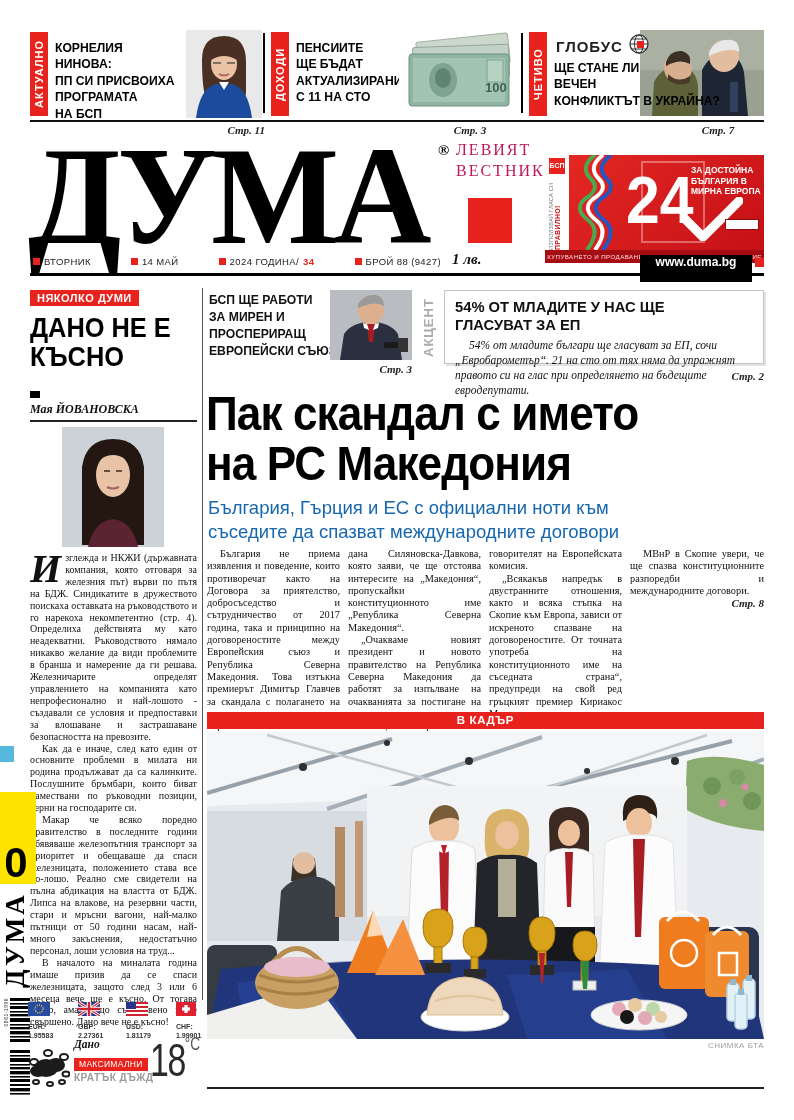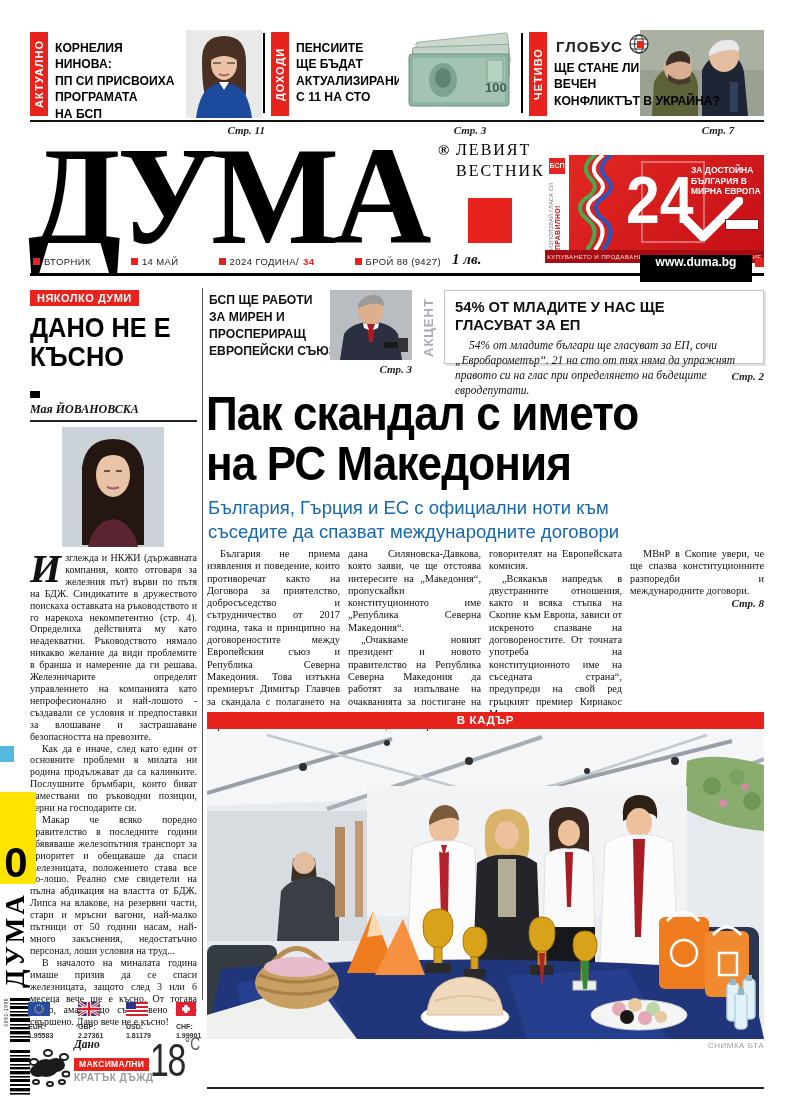--- a/index.html
+++ b/index.html
@@ -23,21 +23,21 @@
   .pref { font:bold italic 11px "Liberation Serif",serif; color:#222; }
   .strip-line { background:#111; }
   .tphoto { overflow:hidden; }
 
   
   .duma {
     font-family:"Liberation Serif",serif; font-weight:bold; font-size:140px; line-height:1;
     letter-spacing:-6px; color:#000; transform:scaleX(.97); transform-origin:left top;
   }
   .reg { font:bold 15px "Liberation Serif",serif; color:#000; }
-  .tagline { font-family:"Liberation Serif",serif; font-size:16px; letter-spacing:2px; line-height:1.3; color:#000000; }
+  .tagline { font-family:"Liberation Serif",serif; font-size:16px; letter-spacing:2px; line-height:1.3; color:#be185d; }
   .red-sq { background:#e8231d; }
   .infobar { display:flex; justify-content:space-between; width:408px; }
   .infobar span.item { font-size:9.5px; letter-spacing:.4px; color:#222; display:flex; align-items:center; gap:4px; }
   .bullet { width:7px; height:7px; background:#e8231d; display:inline-block; }
   .yearnum { color:#e8231d; font-weight:bold; }
   .price { font:bold italic 15px "Liberation Serif",serif; }
   .website { background:#000; color:#fff; font:bold 12px "Liberation Sans",sans-serif; text-align:center; line-height:15px; }
   .mastline { background:#000; }
 
   
@@ -86,21 +86,21 @@
   
   .yellow-strip { background:#ffe400; }
   .yellow-num { position:absolute; bottom:0; left:0; right:4px; text-align:center; font:bold 42px/1 "Liberation Sans",sans-serif; color:#000; }
   .vduma { writing-mode:vertical-rl; transform:rotate(180deg); font:bold 27px "Liberation Serif",serif; letter-spacing:3px; color:#000; text-align:center; }
   .issn { position:absolute; left:-1px; top:0; writing-mode:vertical-rl; transform:rotate(180deg); font-size:5px; color:#333; letter-spacing:.5px; }
 
   
   .cur { position:absolute; width:46px; }
   .cur .lab { font-weight:bold; font-size:7px; color:#333; line-height:1.3; margin-top:2px; }
   .wx-city { font:bold italic 11.5px "Liberation Serif",serif; }
-  .wx-badge { display:inline-block; background:#e8231d; color:#fff; font-weight:bold; font-size:8.5px; padding:1.5px 5px; letter-spacing:.3px; }
+  .wx-badge { display:inline-block; background:#e8231d; color:#fff; font-weight:normal; font-size:8.5px; padding:1.5px 5px; letter-spacing:.3px; }
   .wx-cond { color:#9a9a9a; font-weight:bold; font-size:11px; letter-spacing:.4px; transform:scaleX(.92); transform-origin:left top; }
   .wx-temp { font-size:47px; color:#2a2a2a; transform:scaleX(.72); transform-origin:left top; letter-spacing:-2px; }
   .wx-unit { font-size:19px; color:#555; vertical-align:26px; letter-spacing:0; }
 </style>
 </head>
 <body>
 
 <div class="page">
 
   <div class="abs" style="left:30px; top:30px; width:232px; height:88px;">

